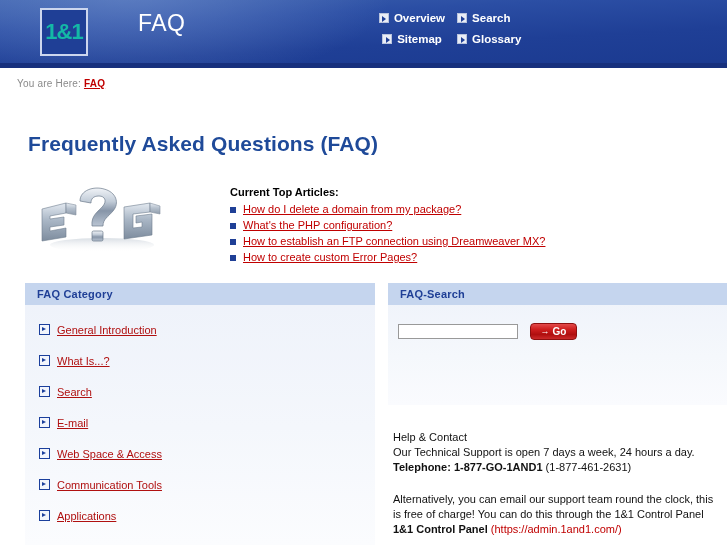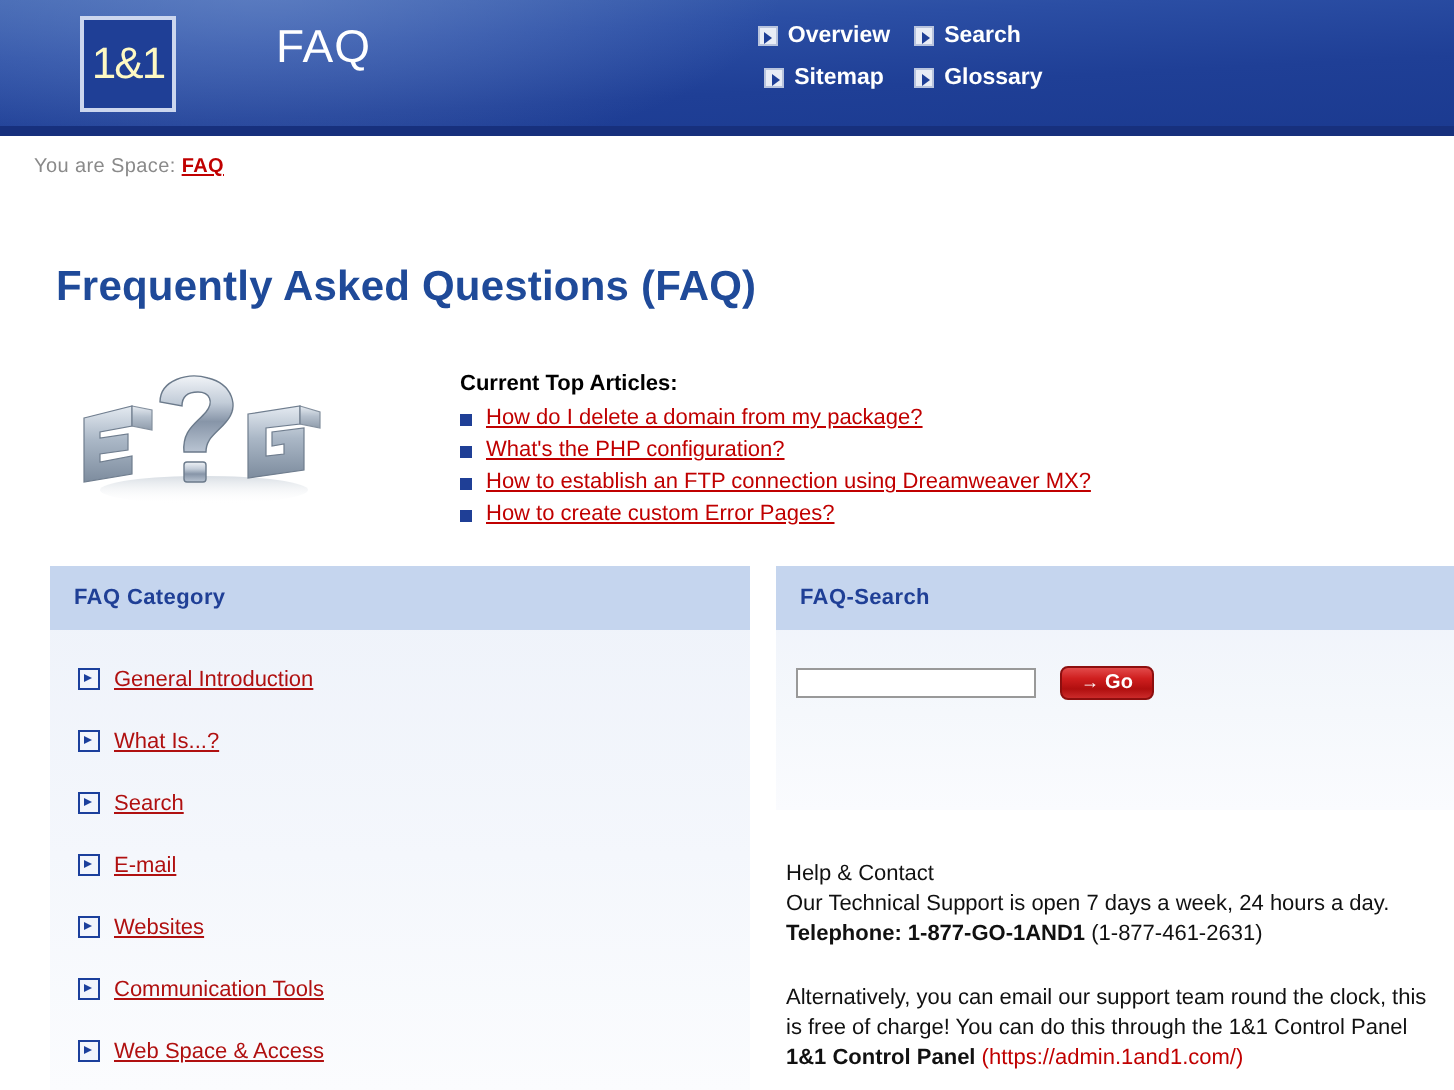--- a/index.html
+++ b/index.html
@@ -40,24 +40,24 @@
     width: 48px;
     height: 48px;
     border: 2px solid #ccd6ee;
     background: #1f3f96;
     box-sizing: border-box;
     display: flex;
     align-items: center;
     justify-content: center;
   }
   .logo-text {
-    color: #fef9c3;
+    color: #14b8a6;
     font-family: "Liberation Sans", sans-serif;
     font-size: 22px;
-    font-weight: normal;
+    font-weight: bold;
     letter-spacing: -1px;
     line-height: 1;
   }
   .header-title {
     position: absolute;
     left: 138px;
     top: 10px;
     color: #ffffff;
     font-size: 23px;
     font-weight: normal;
@@ -178,21 +178,21 @@
   .left-panel {
     position: absolute;
     left: 25px;
     top: 283px;
     width: 350px;
     height: 262px;
     background: linear-gradient(180deg, #eef2fa 0%, #f4f7fc 55%, #fbfcfe 100%);
     box-sizing: border-box;
   }
   .panel-head {
-    height: 32px;
+    height: 22px;
     background: #c5d5ee;
     display: flex;
     align-items: center;
     padding-left: 12px;
     box-sizing: border-box;
   }
   .panel-head-text {
     font-size: 11px;
     font-weight: bold;
     color: #1f3f96;
@@ -329,21 +329,21 @@
       </a>
       <a class="nav-link" href="#">
         <span class="arrow-box"></span>
         <span>Glossary</span>
       </a>
     </div>
   </div>
 </div>
 
 <div class="breadcrumb">
-  <span>You are Space:</span><a href="#">FAQ</a>
+  <span>You are Here:</span><a href="#">FAQ</a>
 </div>
 
 <h1 class="page-title">Frequently Asked Questions (FAQ)</h1>
 
 <div class="faq-graphic">
   <svg width="140" height="70" viewBox="0 0 140 70" xmlns="http://www.w3.org/2000/svg">
     <defs>
       <linearGradient id="metal" x1="0" y1="0" x2="0" y2="1">
         <stop offset="0%" stop-color="#f0f3f7"></stop>
         <stop offset="35%" stop-color="#c2ccd8"></stop>
@@ -416,29 +416,25 @@
     <div class="cat-item">
       <span class="cat-icon"></span>
       <a class="cat-link" href="#">Search</a>
     </div>
     <div class="cat-item">
       <span class="cat-icon"></span>
       <a class="cat-link" href="#">E-mail</a>
     </div>
     <div class="cat-item">
       <span class="cat-icon"></span>
-      <a class="cat-link" href="#">Websites</a>
+      <a class="cat-link" href="#">Web Space &amp; Access</a>
     </div>
     <div class="cat-item">
       <span class="cat-icon"></span>
       <a class="cat-link" href="#">Communication Tools</a>
-    </div>
-    <div class="cat-item">
-      <span class="cat-icon"></span>
-      <a class="cat-link" href="#">Web Space &amp; Access</a>
     </div>
     <div class="cat-item">
       <span class="cat-icon"></span>
       <a class="cat-link" href="#">Applications</a>
     </div>
   </div>
 </div>
 
 <div class="right-panel">
   <div class="panel-head">

